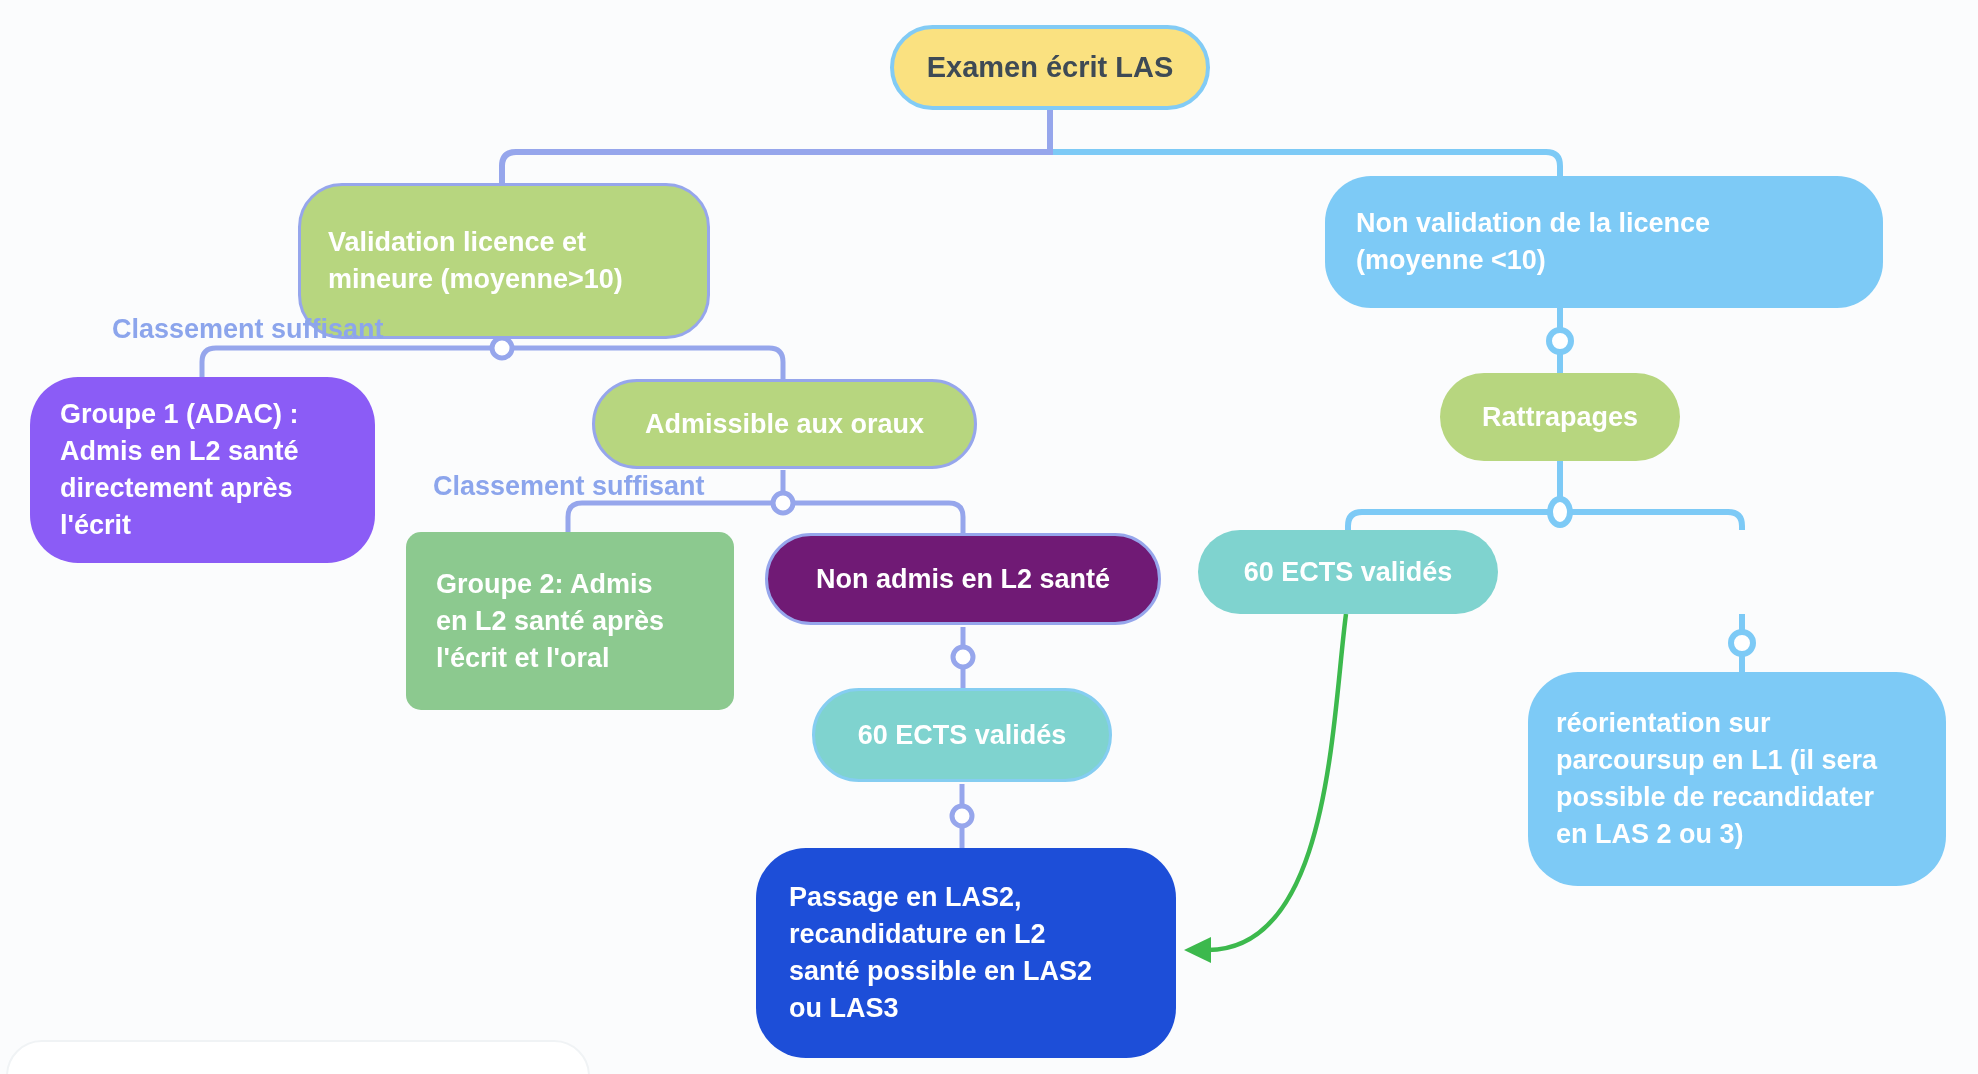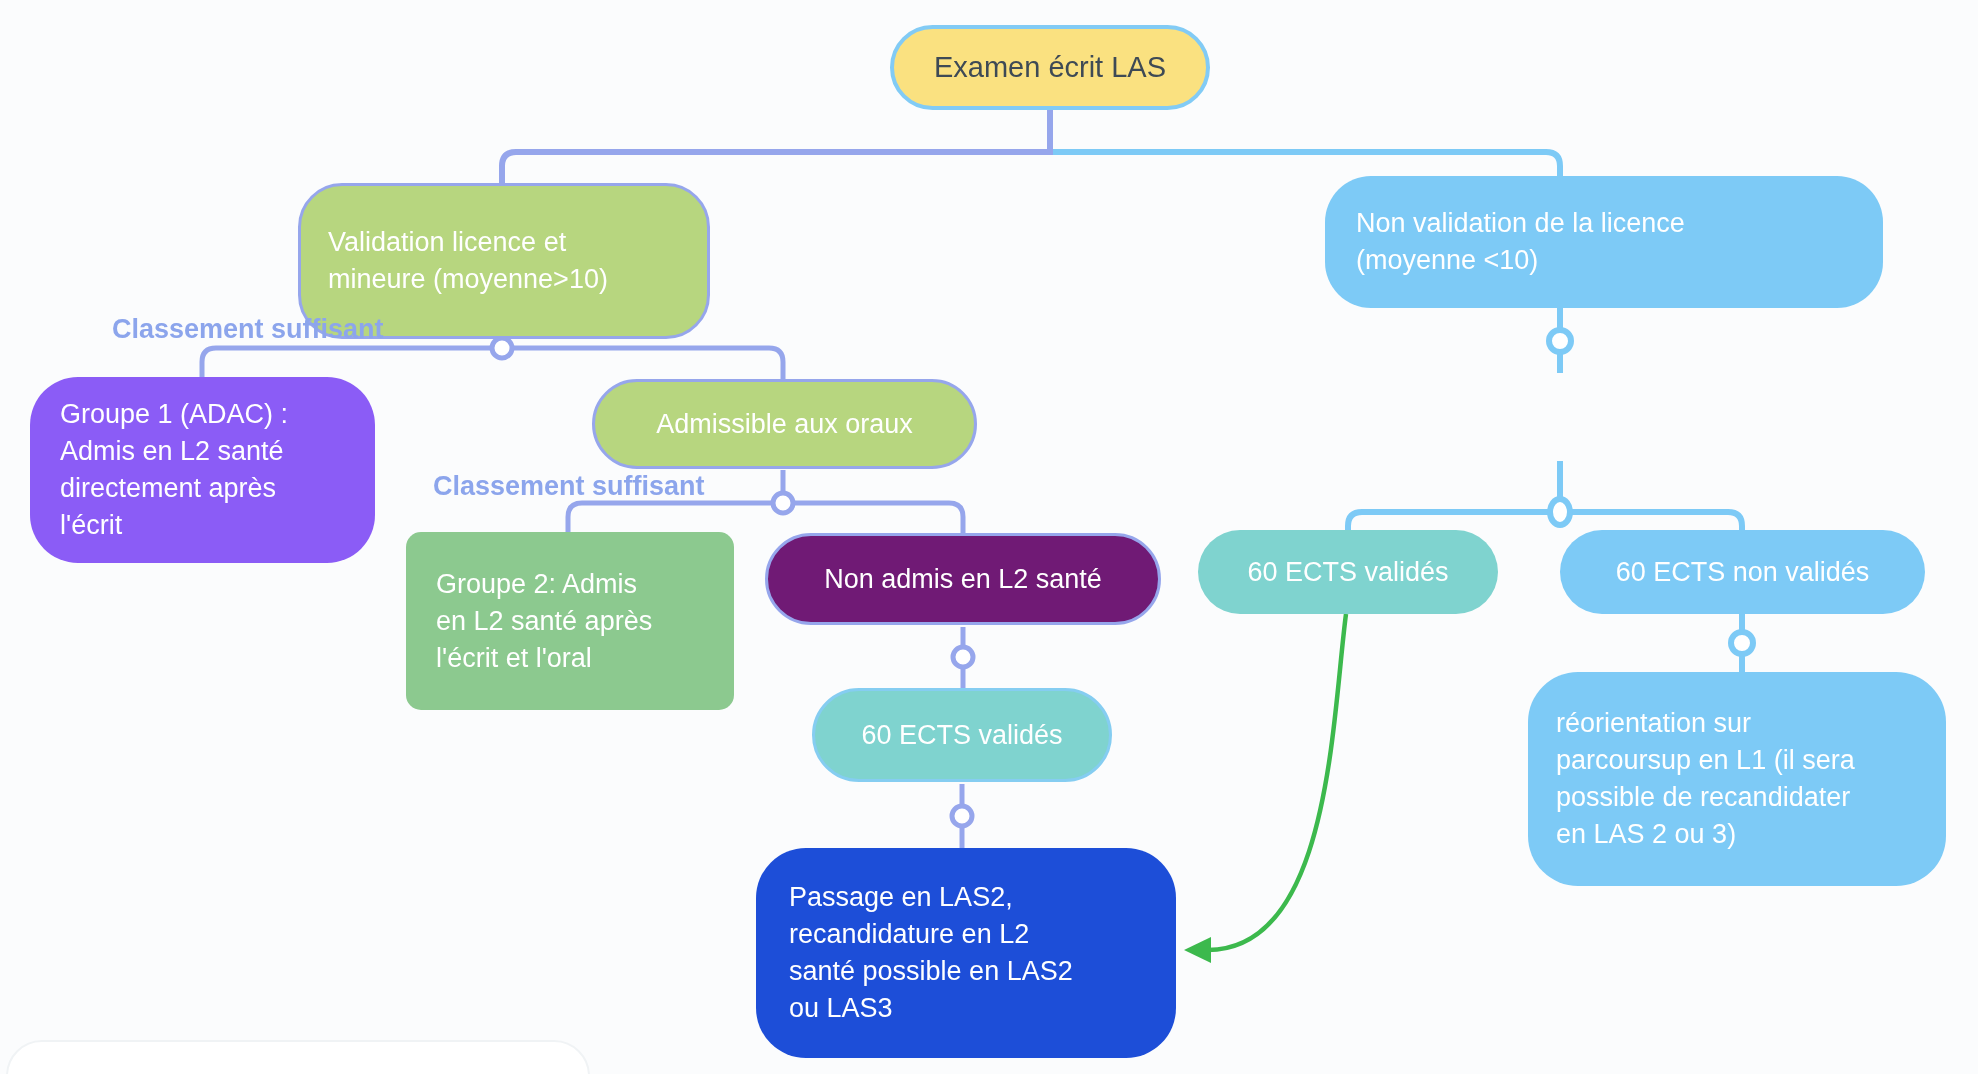--- a/index.html
+++ b/index.html
@@ -8,21 +8,21 @@
     width:1978px;height:1074px;
     background:#FBFCFD;
     overflow:hidden;
     font-family:"Liberation Sans", sans-serif;
   }
   .wires{position:absolute;left:0;top:0;width:1978px;height:1074px;}
   .node{
     position:absolute;
     display:flex;flex-direction:column;justify-content:center;
     box-sizing:border-box;
-    font-weight:normal;font-size:27px;line-height:37px;color:#FFFFFF;
+    font-weight:bold;font-size:27px;line-height:37px;color:#FFFFFF;
     white-space:pre-line;
   }
   .node span{white-space:pre-line;}
   .pill{align-items:center;text-align:center;}
   .left{align-items:flex-start;text-align:left;}
 
   
   .n-root{left:890px;top:25px;width:320px;height:85px;border-radius:43px;
           background:#FAE180;border:4px solid #82CBF5;color:#3E4A55;font-size:29px;}
   .n-validation{left:298px;top:183px;width:412px;height:156px;border-radius:44px;
@@ -138,28 +138,28 @@
     <span>60 ECTS validés</span>
   </div>
 
   <div class="node left n-passage">
     <span>Passage en LAS2,
 recandidature en L2
 santé possible en LAS2
 ou LAS3</span>
   </div>
 
+  <div class="node pill n-rattrapages">
+    <span>Rattrapages</span>
+  </div>
 
   <div class="node pill n-ects-right">
     <span>60 ECTS validés</span>
   </div>
 
-  <div class="node pill n-ects-non">
-    <span>60 ECTS non validés</span>
-  </div>
 
   <div class="node left n-reorientation">
     <span>réorientation sur
 parcoursup en L1 (il sera
 possible de recandidater
 en LAS 2 ou 3)</span>
   </div>
 
   <div class="edge-label el-1">Classement suffisant</div>
   <div class="edge-label el-2">Classement suffisant</div>

